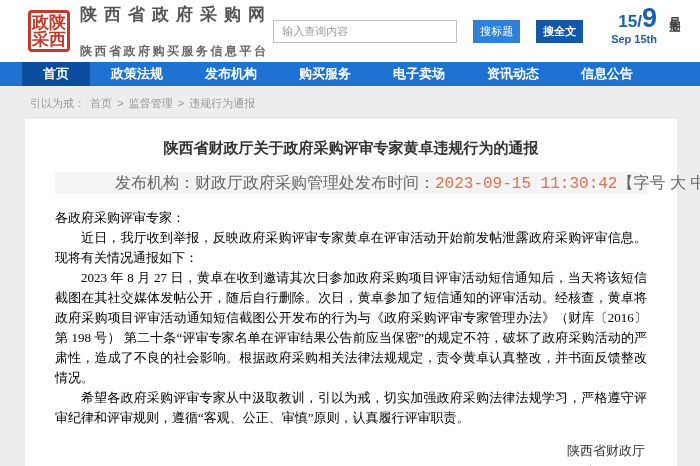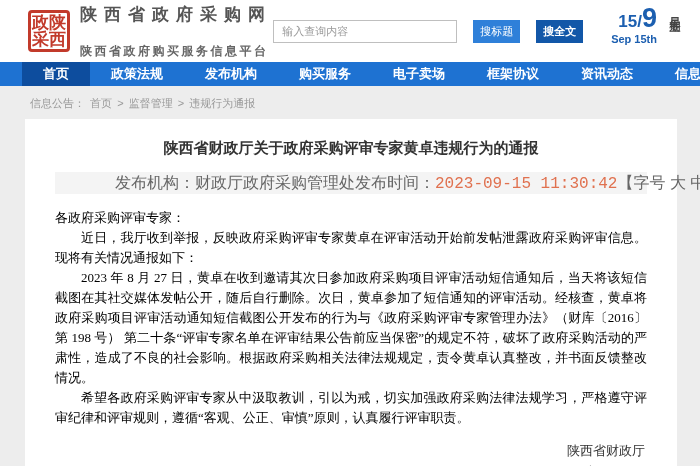--- a/index.html
+++ b/index.html
@@ -88,28 +88,27 @@
     <div class="weekday">星期五</div>
   </div>
 </div>
 
 <div class="nav">
   <div class="nav-item active">首页</div>
   <div class="nav-item">政策法规</div>
   <div class="nav-item">发布机构</div>
   <div class="nav-item">购买服务</div>
   <div class="nav-item">电子卖场</div>
-  <div class="nav-item">框架协议</div>
   <div class="nav-item">资讯动态</div>
   <div class="nav-item">信息公告</div>
 
 </div>
 
 <div class="breadcrumb">
-  <span>信息公告：</span>
+  <span>引以为戒：</span>
   <span class="crumb-link">首页 </span>
   <span>&gt;</span>
   <span class="crumb-link">监督管理 </span>
   <span>&gt;</span>
   <span>违规行为通报</span>
 </div>
 
 <div class="panel">
   <div class="article-title">陕西省财政厅关于政府采购评审专家黄卓违规行为的通报</div>
 

